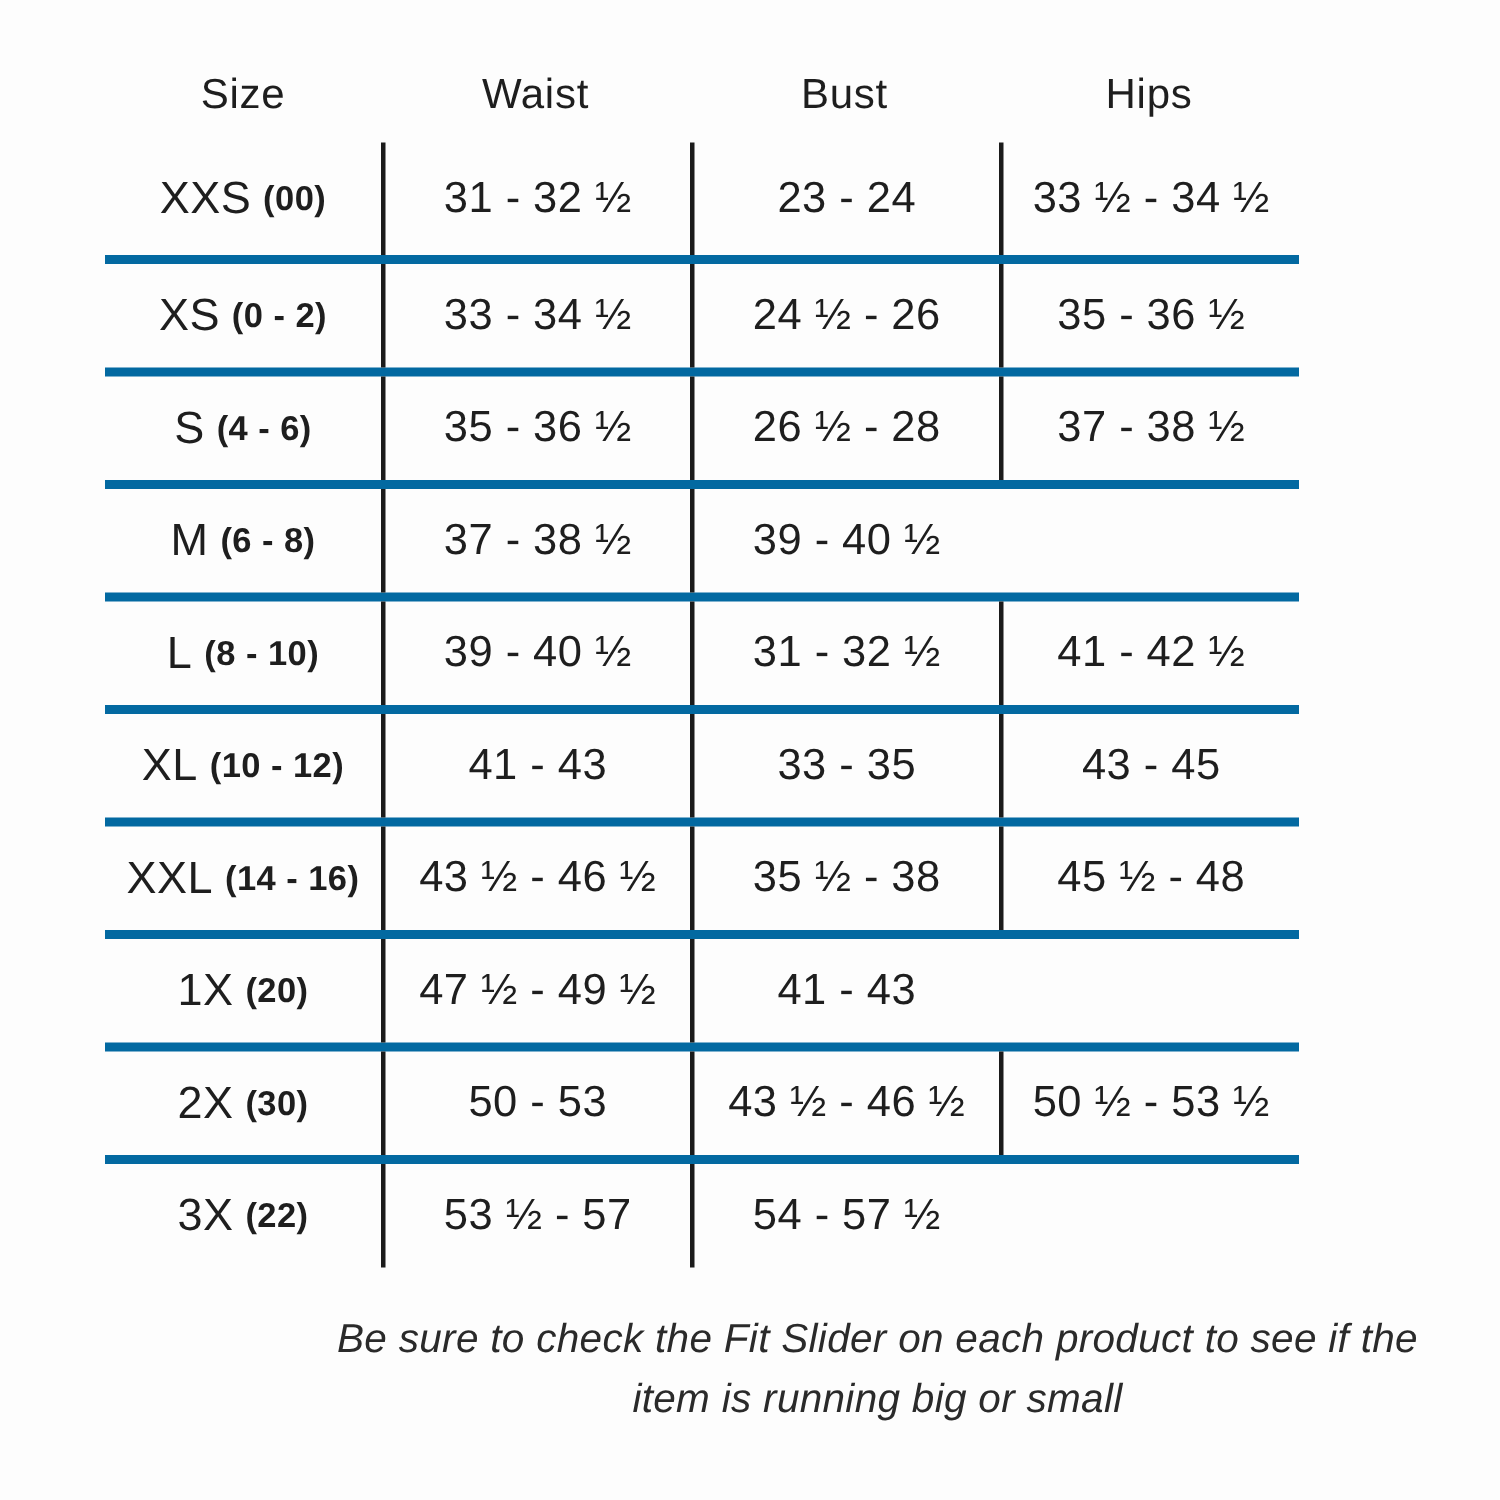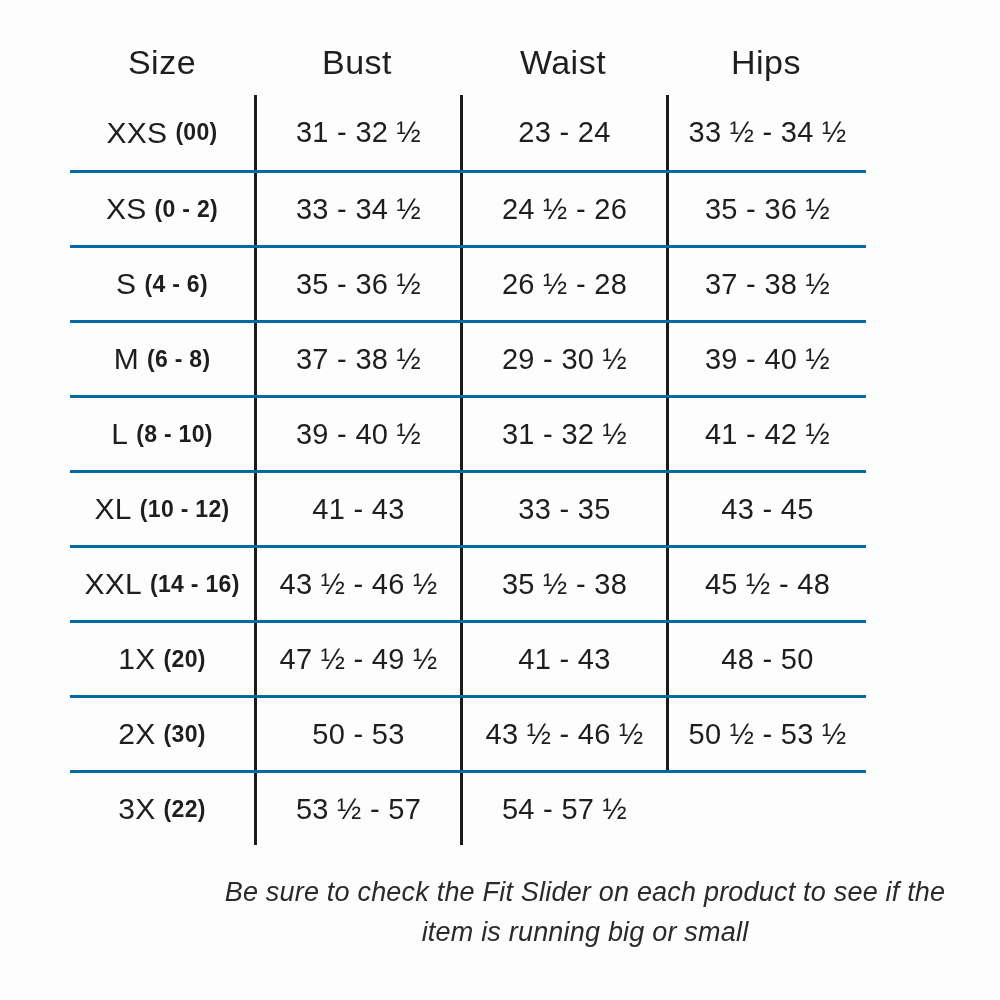--- a/index.html
+++ b/index.html
@@ -20,30 +20,30 @@
   }
   .header-row {
     display: grid;
     grid-template-columns: 184px 206px 206px 200px;
     height: 65px;
   }
   .header-cell {
     display: flex;
     align-items: center;
     justify-content: center;
-    font-size: 34px;
+    font-size: 28px;
     letter-spacing: 0.5px;
   }
   .row {
     display: grid;
     grid-template-columns: 184px 206px 206px 200px;
     height: 75px;
     box-sizing: border-box;
   }
-  .row + .row { border-top: 3px solid #0369a1; }
+  .row + .row { border-top: 6px solid #0369a1; }
   .cell {
     display: flex;
     align-items: center;
     justify-content: center;
     font-size: 29px;
     white-space: nowrap;
     letter-spacing: 0.3px;
     text-align: center;
   }
   .cell.vline { border-left: 3px solid #1b1b1b; }
@@ -63,22 +63,22 @@
   }
 </style>
 </head>
 <body>
 
 <div class="page">
 
   <div class="size-table">
     <div class="header-row">
       <div class="header-cell">Size</div>
+      <div class="header-cell">Waist</div>
       <div class="header-cell">Bust</div>
-      <div class="header-cell">Waist</div>
       <div class="header-cell">Hips</div>
     </div>
     <div id="rows">
     <div class="row">
       <div class="cell size-cell">
         <span class="size-main">XXS</span>
         <span class="size-detail">(00)</span>
       </div>
       <div class="cell vline">31 - 32 ½</div>
       <div class="cell vline">23 - 24</div>
@@ -104,21 +104,20 @@
       <div class="cell vline">26 ½ - 28</div>
       <div class="cell vline">37 - 38 ½</div>
     </div>
 
     <div class="row">
       <div class="cell size-cell">
         <span class="size-main">M</span>
         <span class="size-detail">(6 - 8)</span>
       </div>
       <div class="cell vline">37 - 38 ½</div>
-      <div class="cell vline">29 - 30 ½</div>
       <div class="cell vline">39 - 40 ½</div>
     </div>
 
     <div class="row">
       <div class="cell size-cell">
         <span class="size-main">L</span>
         <span class="size-detail">(8 - 10)</span>
       </div>
       <div class="cell vline">39 - 40 ½</div>
       <div class="cell vline">31 - 32 ½</div>
@@ -145,21 +144,20 @@
       <div class="cell vline">45 ½ - 48</div>
     </div>
 
     <div class="row">
       <div class="cell size-cell">
         <span class="size-main">1X</span>
         <span class="size-detail">(20)</span>
       </div>
       <div class="cell vline">47 ½ - 49 ½</div>
       <div class="cell vline">41 - 43</div>
-      <div class="cell vline">48 - 50</div>
     </div>
 
     <div class="row">
       <div class="cell size-cell">
         <span class="size-main">2X</span>
         <span class="size-detail">(30)</span>
       </div>
       <div class="cell vline">50 - 53</div>
       <div class="cell vline">43 ½ - 46 ½</div>
       <div class="cell vline">50 ½ - 53 ½</div>

